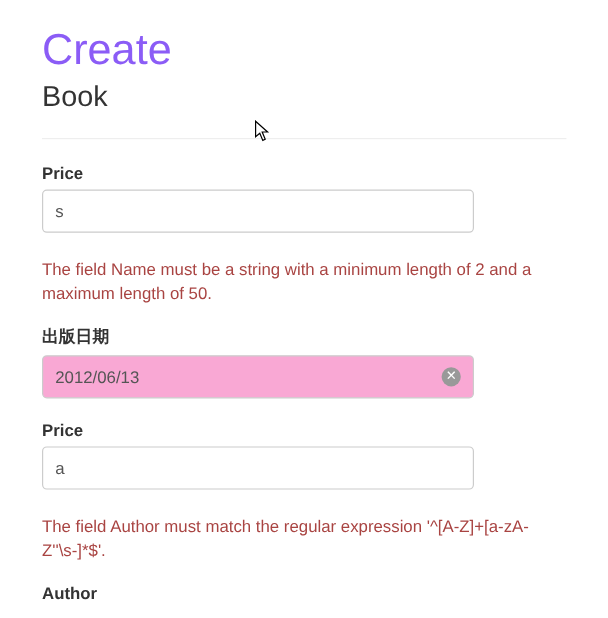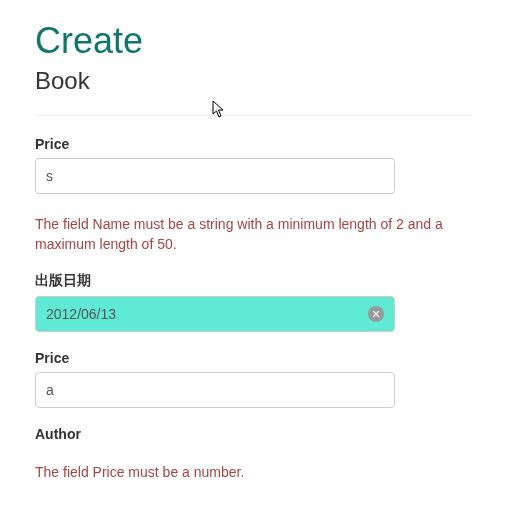--- a/index.html
+++ b/index.html
@@ -9,21 +9,21 @@
     }
     body {
       font-family: "Helvetica Neue", Helvetica, Arial, sans-serif;
       color: #333;
       padding: 20px 35px;
       font-size: 14px;
     }
     .page-title {
       font-size: 36px;
       font-weight: 500;
-      color: #0f766e;
+      color: #8b5cf6;
       margin-bottom: 5px;
     }
     .subtitle {
       font-size: 24px;
       font-weight: 400;
       color: #333;
       margin-bottom: 20px;
     }
     .divider {
       border: none;
@@ -43,21 +43,21 @@
     .form-input-wrapper {
       position: relative;
       max-width: 360px;
     }
     .date-wrapper {
       display: flex;
       align-items: center;
       max-width: 360px;
       border: 1px solid #ccc;
       border-radius: 4px;
-      background: #5eead4;
+      background: #f9a8d4;
       padding: 6px 10px;
       height: 36px;
     }
     .date-text {
       flex: 1;
       font-size: 14px;
       color: #555;
       font-family: inherit;
     }
     .form-input {
@@ -120,20 +120,21 @@
     <span class="date-text">2012/06/13</span>
     <span class="clear-icon">✕</span>
   </div>
 </div>
 
 <div class="form-group">
   <label class="form-label">Price</label>
   <div class="form-input-wrapper">
     <input type="text" class="form-input" value="a" style="">
   </div>
+  <div class="error-text">The field Author must match the regular expression '^[A-Z]+[a-zA-Z''\s-]*$'.</div>
 </div>
 
 <div class="form-group">
   <label class="form-label">Author</label>
   <div class="error-text">The field Price must be a number.</div>
 </div>
 
 <svg class="cursor" width="16" height="20" viewBox="0 0 16 20">
   <path d="M 1 1 L 1 14 L 4.5 11 L 7 17 L 9 16 L 6.5 10 L 11 10 Z" fill="white" stroke="black" stroke-width="1"></path>
 </svg>

